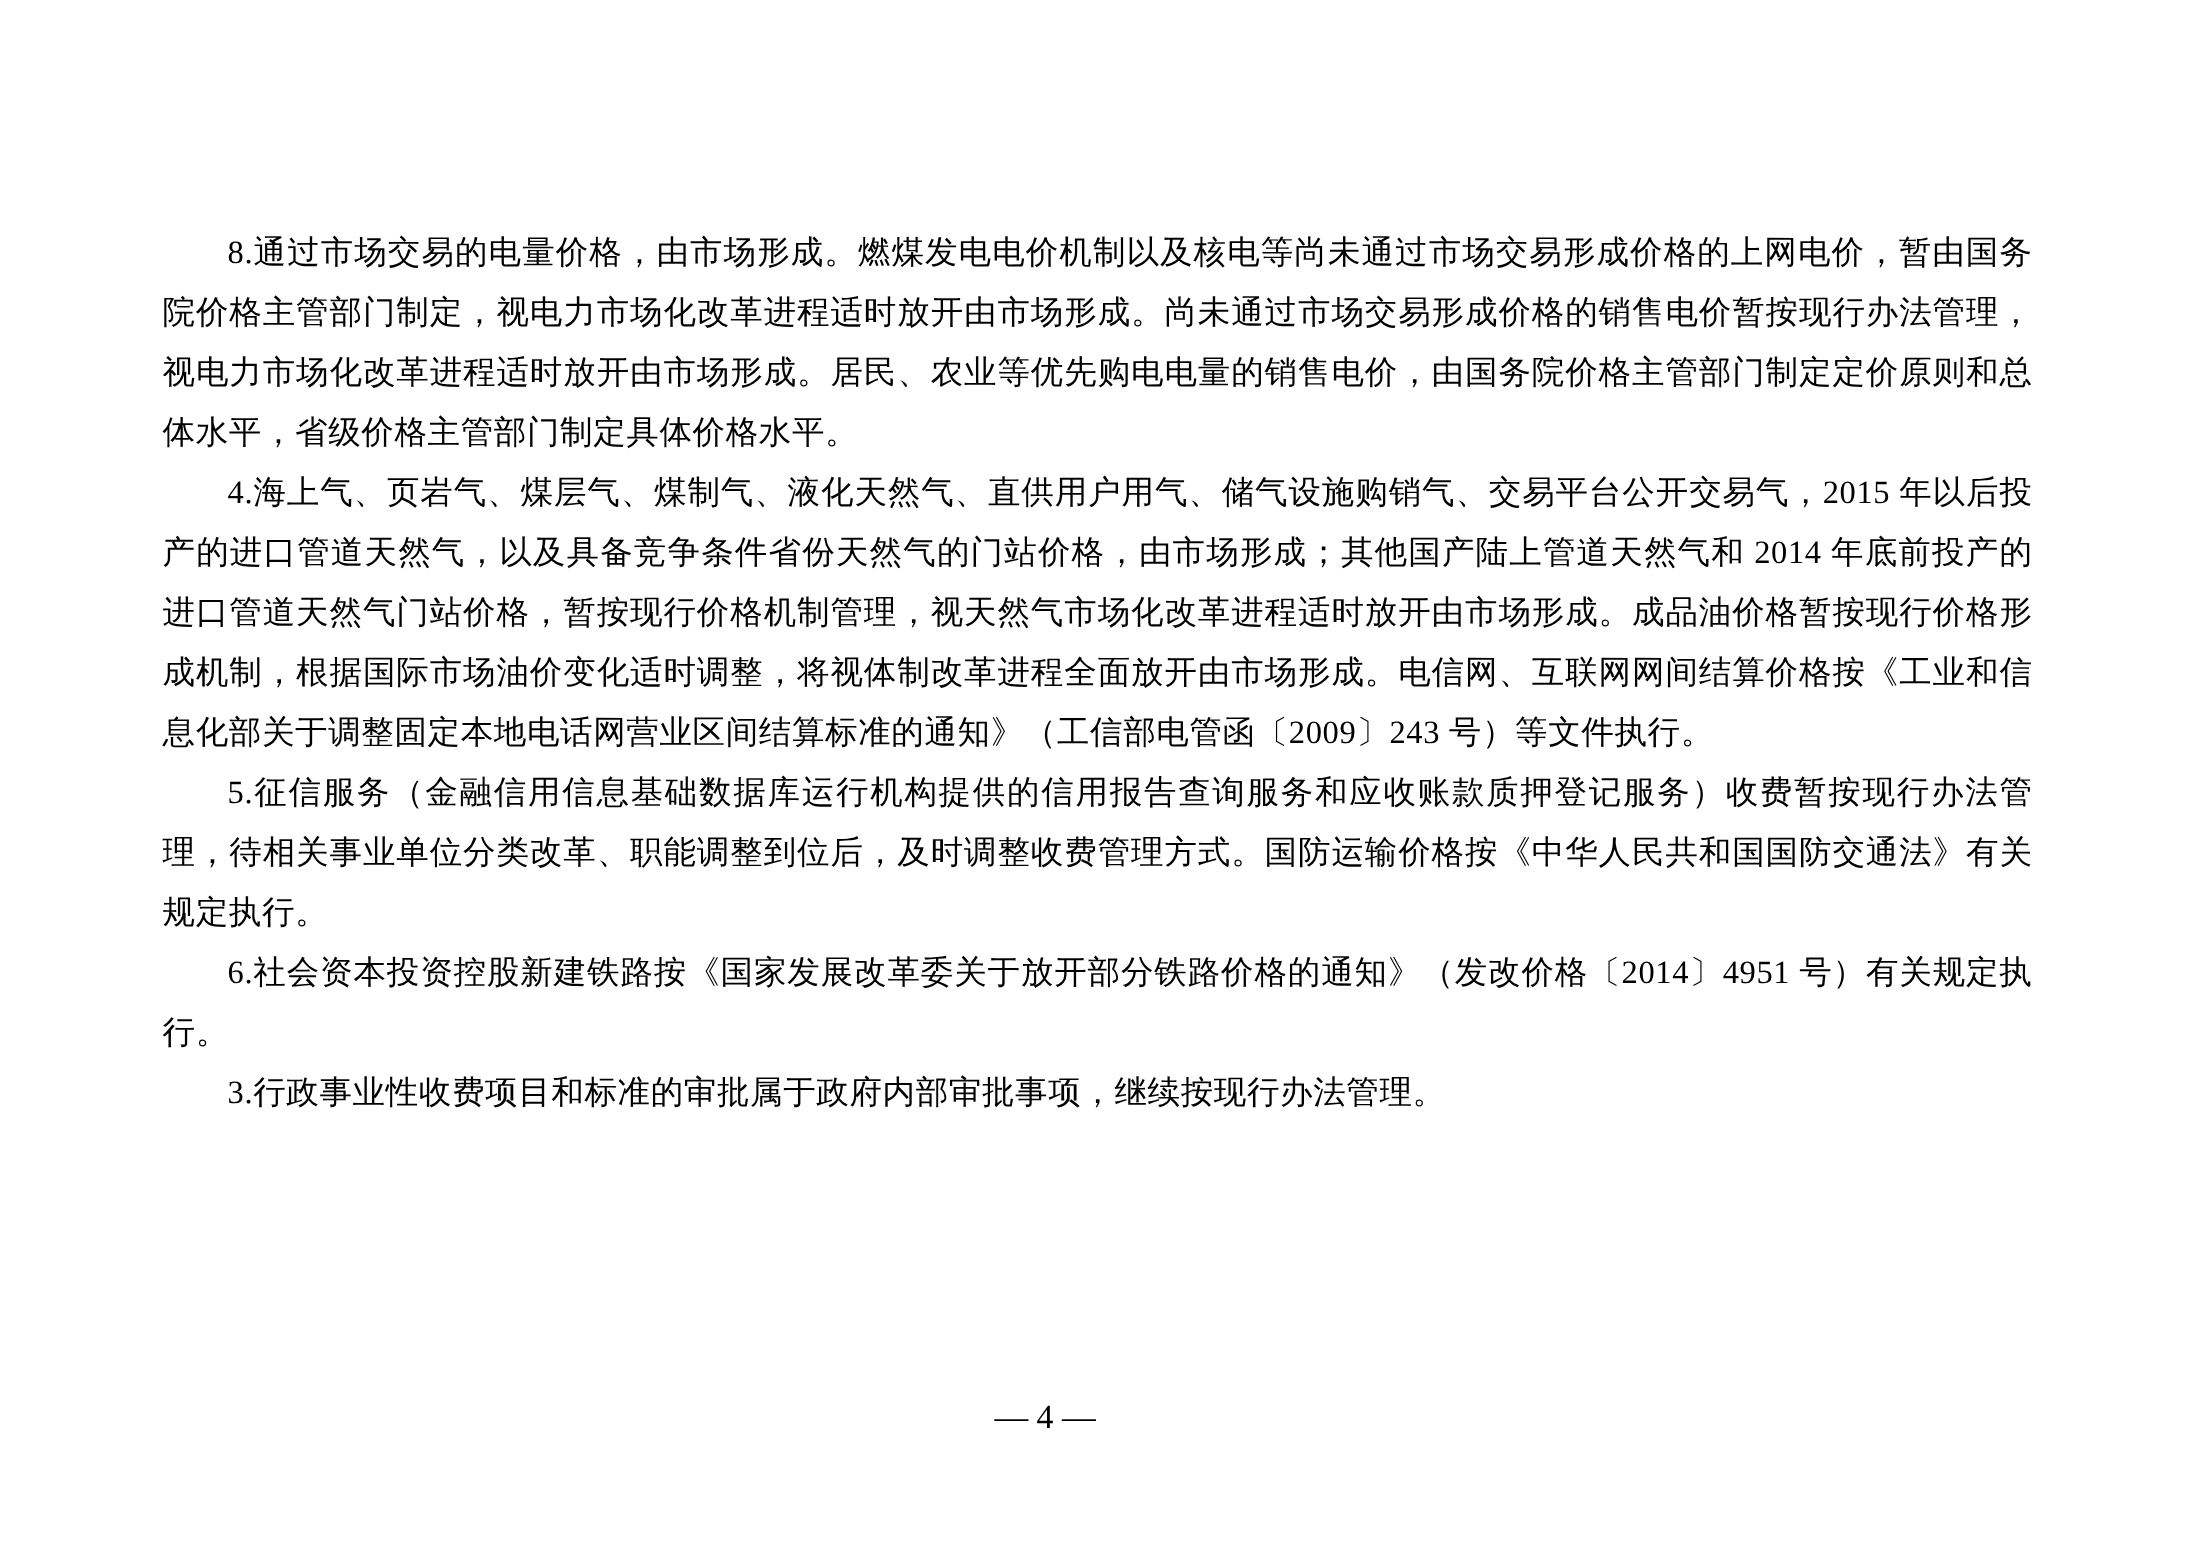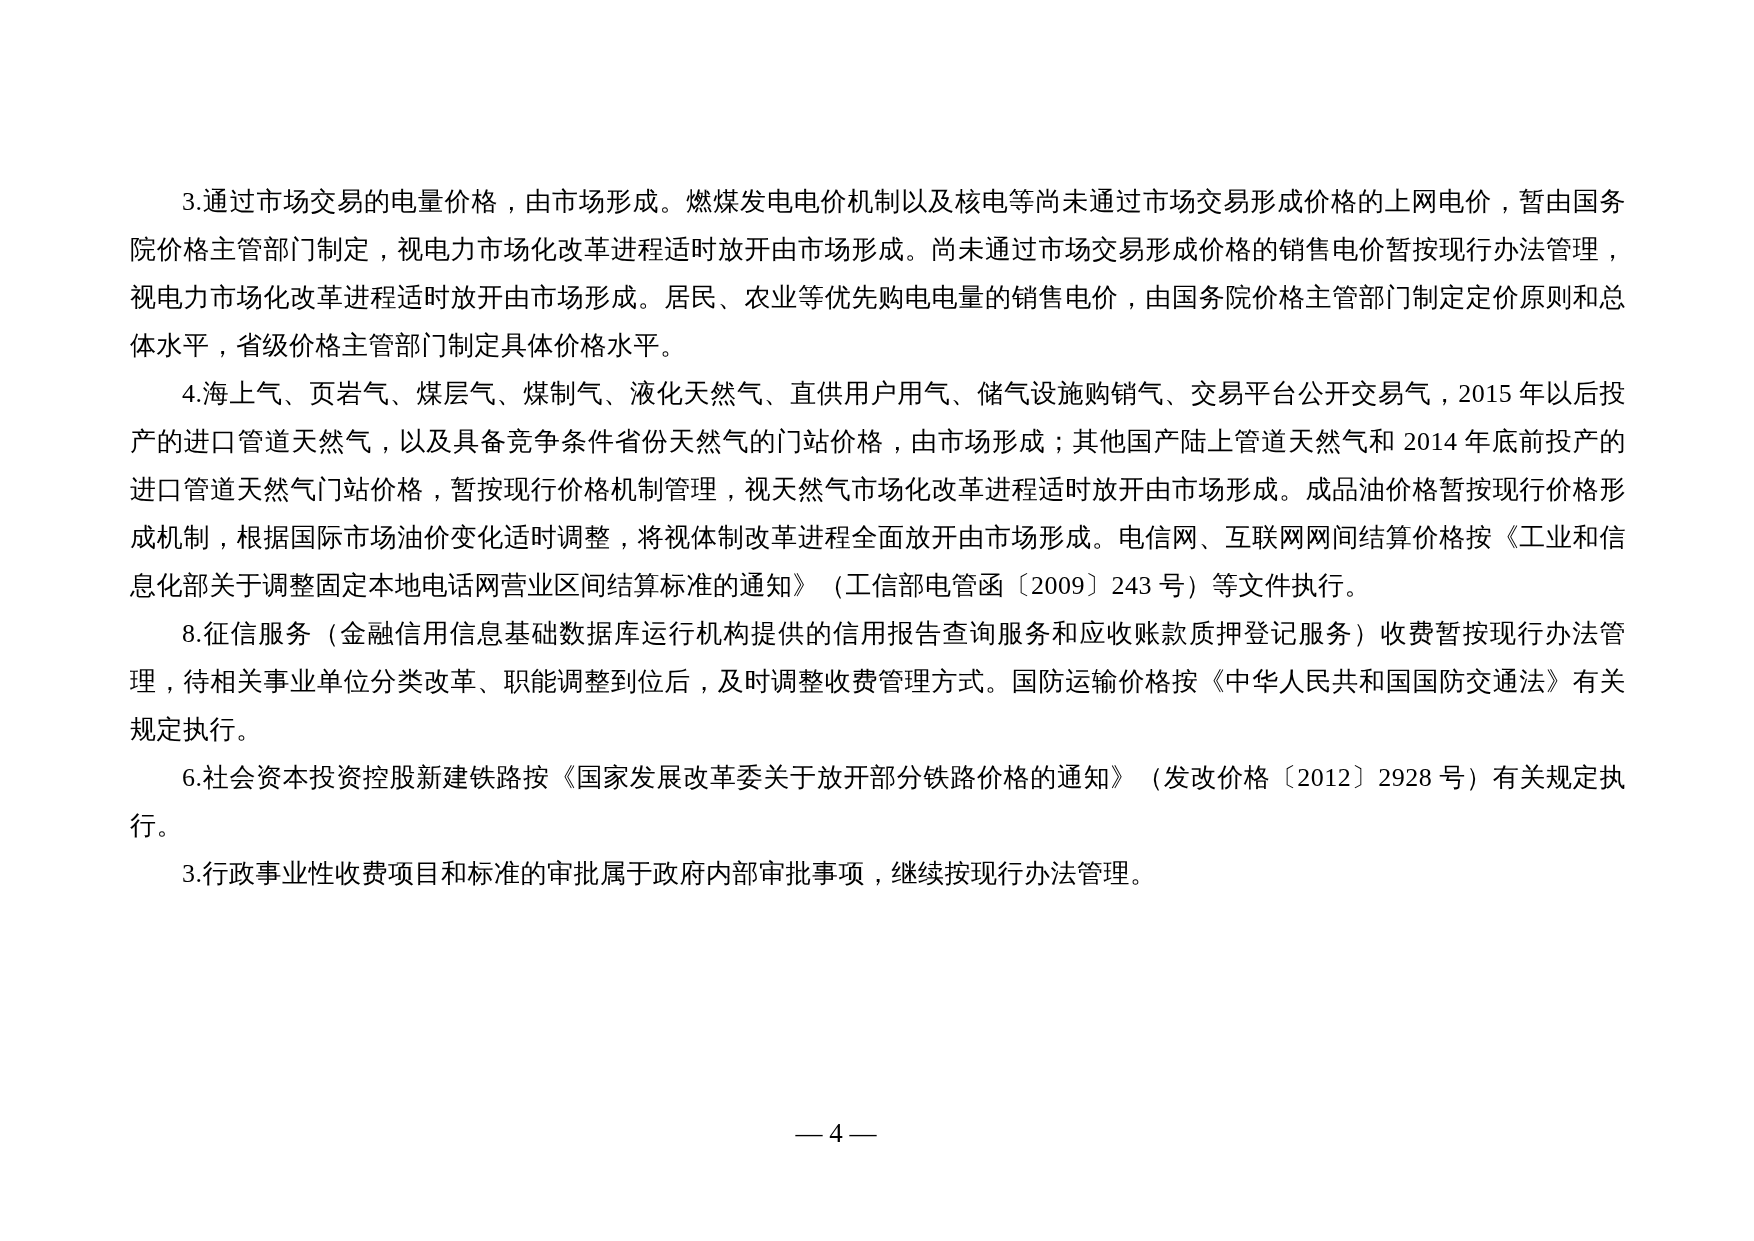--- a/index.html
+++ b/index.html
@@ -40,20 +40,20 @@
     line-height: 30px;
     white-space: nowrap;
     color: #000000;
   }
 </style>
 </head>
 <body>
 
 <div class="page">
   <div class="content">
-    <p>3.通过市场交易的电量价格，由市场形成。燃煤发电电价机制以及核电等尚未通过市场交易形成价格的上网电价，暂由国务院价格主管部门制定，视电力市场化改革进程适时放开由市场形成。尚未通过市场交易形成价格的销售电价暂按现行办法管理，视电力市场化改革进程适时放开由市场形成。居民、农业等优先购电电量的销售电价，由国务院价格主管部门制定定价原则和总体水平，省级价格主管部门制定具体价格水平。</p>
+    <p>8.通过市场交易的电量价格，由市场形成。燃煤发电电价机制以及核电等尚未通过市场交易形成价格的上网电价，暂由国务院价格主管部门制定，视电力市场化改革进程适时放开由市场形成。尚未通过市场交易形成价格的销售电价暂按现行办法管理，视电力市场化改革进程适时放开由市场形成。居民、农业等优先购电电量的销售电价，由国务院价格主管部门制定定价原则和总体水平，省级价格主管部门制定具体价格水平。</p>
     <p>4.海上气、页岩气、煤层气、煤制气、液化天然气、直供用户用气、储气设施购销气、交易平台公开交易气，2015 年以后投产的进口管道天然气，以及具备竞争条件省份天然气的门站价格，由市场形成；其他国产陆上管道天然气和 2014 年底前投产的进口管道天然气门站价格，暂按现行价格机制管理，视天然气市场化改革进程适时放开由市场形成。成品油价格暂按现行价格形成机制，根据国际市场油价变化适时调整，将视体制改革进程全面放开由市场形成。电信网、互联网网间结算价格按《工业和信息化部关于调整固定本地电话网营业区间结算标准的通知》（工信部电管函〔2009〕243 号）等文件执行。</p>
-    <p>8.征信服务（金融信用信息基础数据库运行机构提供的信用报告查询服务和应收账款质押登记服务）收费暂按现行办法管理，待相关事业单位分类改革、职能调整到位后，及时调整收费管理方式。国防运输价格按《中华人民共和国国防交通法》有关规定执行。</p>
-    <p>6.社会资本投资控股新建铁路按《国家发展改革委关于放开部分铁路价格的通知》（发改价格〔2012〕2928 号）有关规定执行。</p>
+    <p>5.征信服务（金融信用信息基础数据库运行机构提供的信用报告查询服务和应收账款质押登记服务）收费暂按现行办法管理，待相关事业单位分类改革、职能调整到位后，及时调整收费管理方式。国防运输价格按《中华人民共和国国防交通法》有关规定执行。</p>
+    <p>6.社会资本投资控股新建铁路按《国家发展改革委关于放开部分铁路价格的通知》（发改价格〔2014〕4951 号）有关规定执行。</p>
     <p>3.行政事业性收费项目和标准的审批属于政府内部审批事项，继续按现行办法管理。</p>
   </div>
   <div class="footer">— 4 —</div>
 </div>
 
 </body></html>

